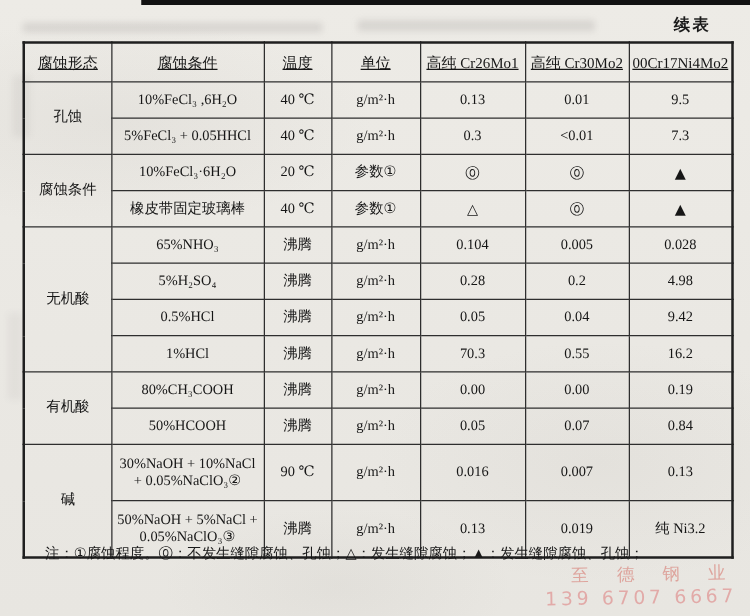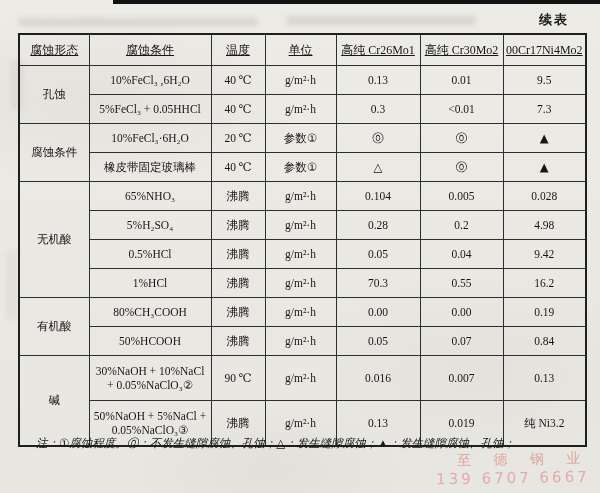--- a/index.html
+++ b/index.html
@@ -31,21 +31,21 @@
     text-align:center;vertical-align:middle;
     font-size:11.5px;line-height:1.25;
     padding:1px 2px;color:#161616;
   }
   .tbl tr.hdr td{height:28px;font-size:12px;text-decoration:underline;}
   .tbl tr.r td{height:26px;}
   .tbl tr.tall td{height:42px;}
   .tbl td.cond{white-space:pre-line;}
   .tbl tr.gstart td{border-top:1.5px solid #1f1f1f;}
   .sym{font-family:"DejaVu Sans",sans-serif;}
-  .notes{position:absolute;left:36px;top:435px;font-size:11.5px;line-height:17.5px;color:#191919;font-style:italic;}
+  .notes{position:absolute;left:36px;top:435px;font-size:11.5px;line-height:17.5px;color:#191919;}
   .notes .ind{margin-left:22px;}
   .wm{position:absolute;right:10px;bottom:6px;text-align:right;transform:rotate(-1deg);
       font-family:"DejaVu Sans",sans-serif;}
   .wm1{font-size:14px;letter-spacing:9px;color:rgba(214,110,100,0.55);}
   .wm2{font-size:15px;letter-spacing:3px;color:rgba(222,130,130,0.60);}
 </style>
 </head>
 <body>
 
 <div class="page">

